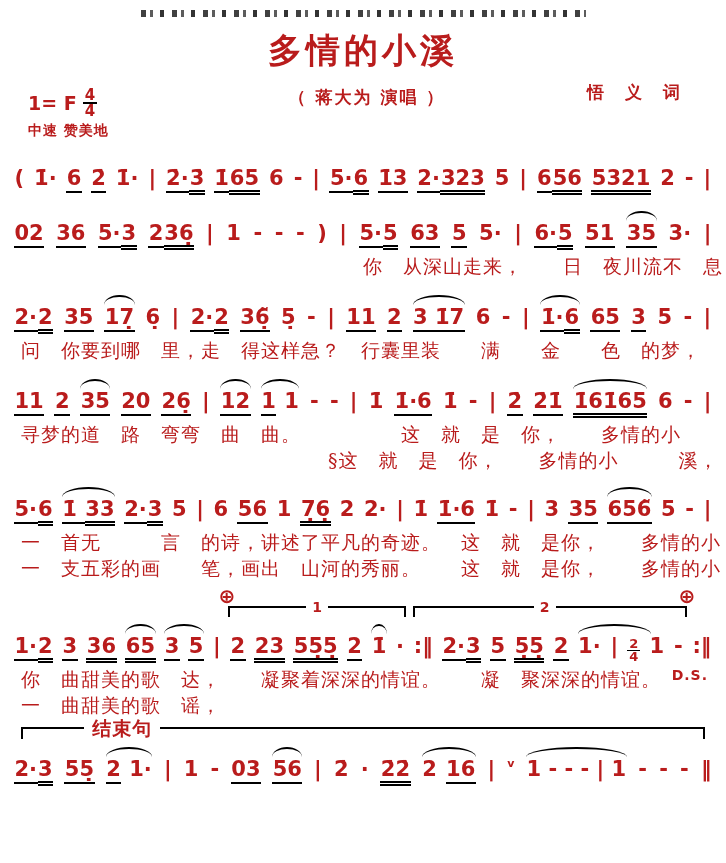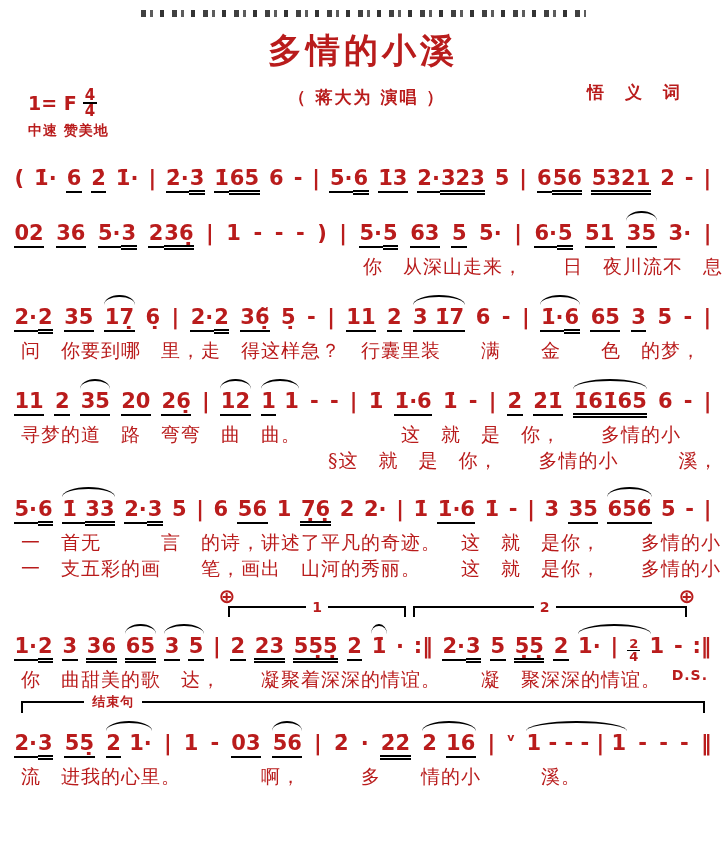--- a/index.html
+++ b/index.html
@@ -43,21 +43,21 @@
   
   .overlay{position:relative;height:32px;margin-top:4px;}
   .coda{position:absolute;top:-2px;font-size:20px;font-weight:bold;}
   .coda-1{left:29.3%;} .coda-2{left:95.2%;}
   .volta{position:absolute;top:20px;height:9px;border:2px solid #000;border-bottom:none;}
   .volta-1{left:30.6%;width:25%;} .volta-2{left:57.2%;width:38.6%;}
   .vlab{position:absolute;top:-10px;left:44%;background:#fff;padding:0 6px;
         font-size:14px;font-weight:bold;line-height:18px;}
   .endbr{position:relative;height:10px;margin:8px 1% 2px;border:2px solid #000;border-bottom:none;}
   .endlab{position:absolute;top:-10px;left:9%;background:#fff;padding:0 8px;
-          font-size:13px;font-weight:bold;line-height:18px;letter-spacing:1px;}
+          font-size:19px;font-weight:bold;line-height:18px;letter-spacing:1px;}
   
   .remnant{margin:10px auto 0;width:445px;height:7px;opacity:.8;
     background:repeating-linear-gradient(90deg,#111 0 5px,transparent 5px 9px,
                #333 9px 12px,transparent 12px 19px,#000 19px 23px,transparent 23px 31px);}
   
   .sys1 .music-line{margin-top:2px;}
   .sys2{margin-top:6px;} .sys3{margin-top:9px;} .sys4{margin-top:9px;}
   .sys5{margin-top:7px;} .sys6{margin-top:2px;} .sys7{margin-top:4px;}
 </style>
 </head>
@@ -106,24 +106,24 @@
           <span class="coda coda-2">⊕</span>
           <span class="volta volta-1">
             <span class="vlab">1</span>
           </span>
           <span class="volta volta-2">
             <span class="vlab">2</span>
           </span>
         </div>
         <div class="music-line"><span class="grp"><span class="part u1">1·</span><span class="part u2">2</span></span><span class="grp"><span class="part u1">3</span></span><span class="grp"><span class="part u2">36</span></span><span class="grp"><span class="arc"></span><span class="part u2">65</span></span><span class="grp"><span class="arc"></span><span class="part u1">3</span><span class="part"> </span><span class="part u1">5</span></span><span class="grp"><span class="part">|</span></span><span class="grp"><span class="part u1">2</span></span><span class="grp"><span class="part u2">23</span></span><span class="grp"><span class="part u2">55̣5̣</span></span><span class="grp"><span class="part u1">2</span></span><span class="grp"><span class="arc"></span><span class="part">1̇</span></span><span class="grp"><span class="part">·</span></span><span class="grp"><span class="part">:‖</span></span><span class="grp"><span class="part u1">2·</span><span class="part u2">3</span></span><span class="grp"><span class="part u1">5</span></span><span class="grp"><span class="part u2">5̣5̣</span></span><span class="grp"><span class="part u1">2</span></span><span class="grp"><span class="arc" style="width: 310%;"></span><span class="part">1·</span></span><span class="grp"><span class="part">|</span></span><span class="frac"><span class="fT">2</span><span>4</span></span><span class="grp"><span class="part">1</span></span><span class="grp"><span class="part">-</span></span><span class="grp"><span class="part">:‖</span></span></div>
         <div class="lyr lyr-6-1"><span class="lyr-text">你　曲甜美的歌　达，　　凝聚着深深的情谊。　　凝　聚深深的情谊。</span><span class="lyr-right">D.S.</span></div>
+        <div class="lyr lyr-6-2"><span class="lyr-text">一　曲甜美的歌　谣，</span></div>
       </div>
       <div class="system sys7">
         <div class="endbr">
           <span class="endlab">结束句</span>
         </div>
         <div class="music-line"><span class="grp"><span class="part u1">2·</span><span class="part u2">3</span></span><span class="grp"><span class="part u1">55̣</span></span><span class="grp"><span class="arc"></span><span class="part u1">2</span><span class="part"> 1·</span></span><span class="grp"><span class="part">|</span></span><span class="grp"><span class="part">1</span></span><span class="grp"><span class="part">-</span></span><span class="grp"><span class="part u1">03</span></span><span class="grp"><span class="arc"></span><span class="part u1">56</span></span><span class="grp"><span class="part">|</span></span><span class="grp"><span class="part">2̇</span></span><span class="grp"><span class="part">·</span></span><span class="grp"><span class="part u2">2̇2̇</span></span><span class="grp"><span class="arc"></span><span class="part">2</span><span class="part"> </span><span class="part u1">16</span></span><span class="grp"><span class="part">|</span></span><span class="grp"><span class="part sup">v</span></span><span class="grp"><span class="arc"></span><span class="part">1 - - - | 1</span></span><span class="grp"><span class="part">-</span></span><span class="grp"><span class="part">-</span></span><span class="grp"><span class="part">-</span></span><span class="grp"><span class="part">‖</span></span></div>
-        <div class="lyr lyr-7-1"><span class="lyr-text">流　进我的心里。　　　　啊，　　　多　　情的小　　　溪。</span></div>
       </div>
     </div>
 
   <div class="remnant"></div>
 </div>
 
 </body></html>

